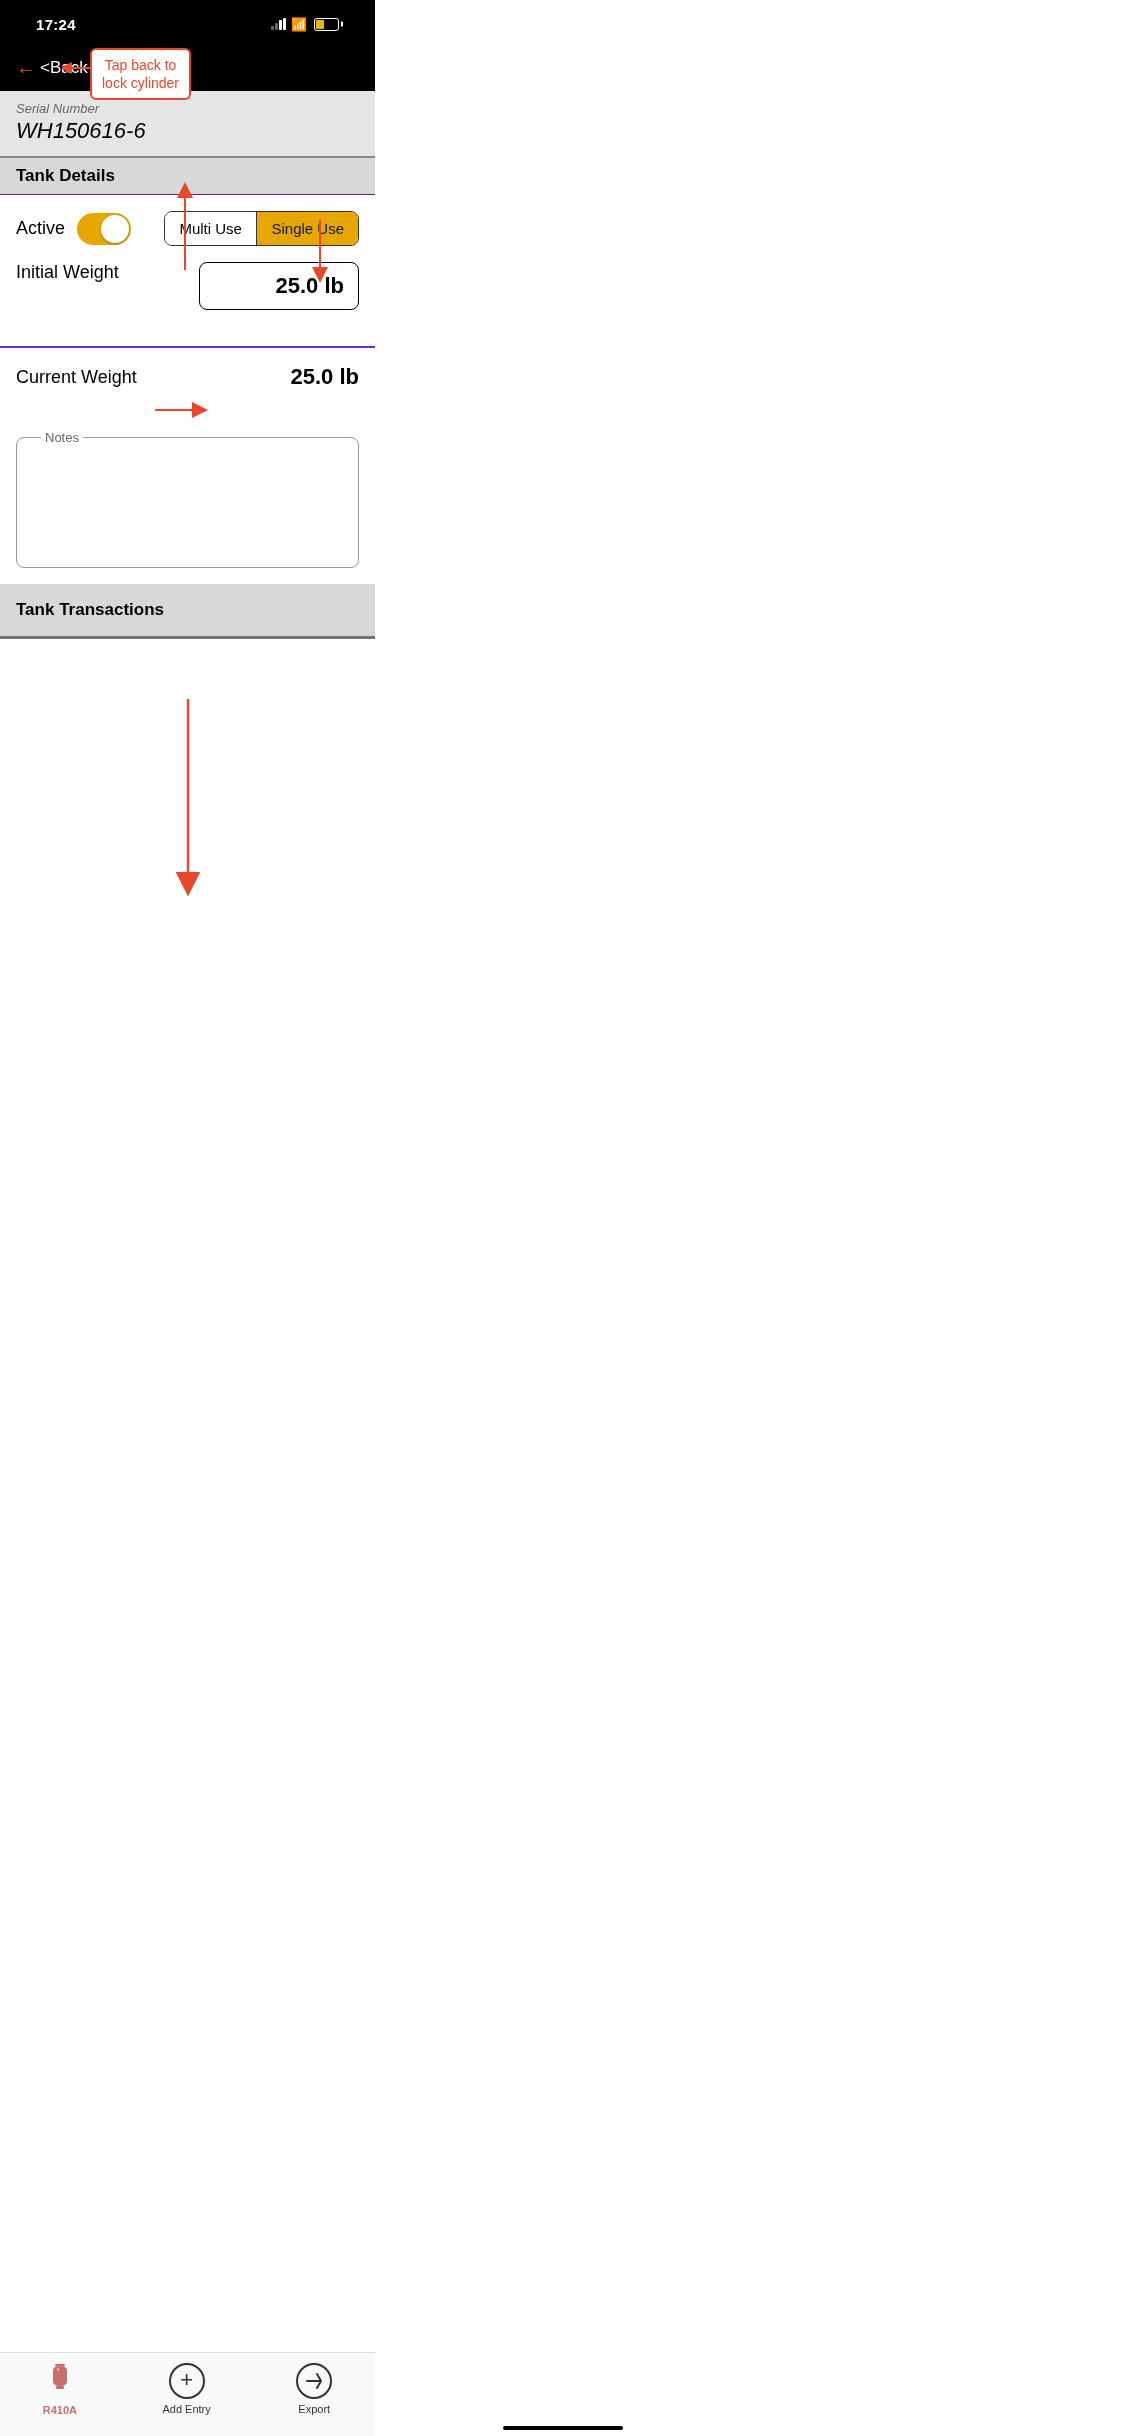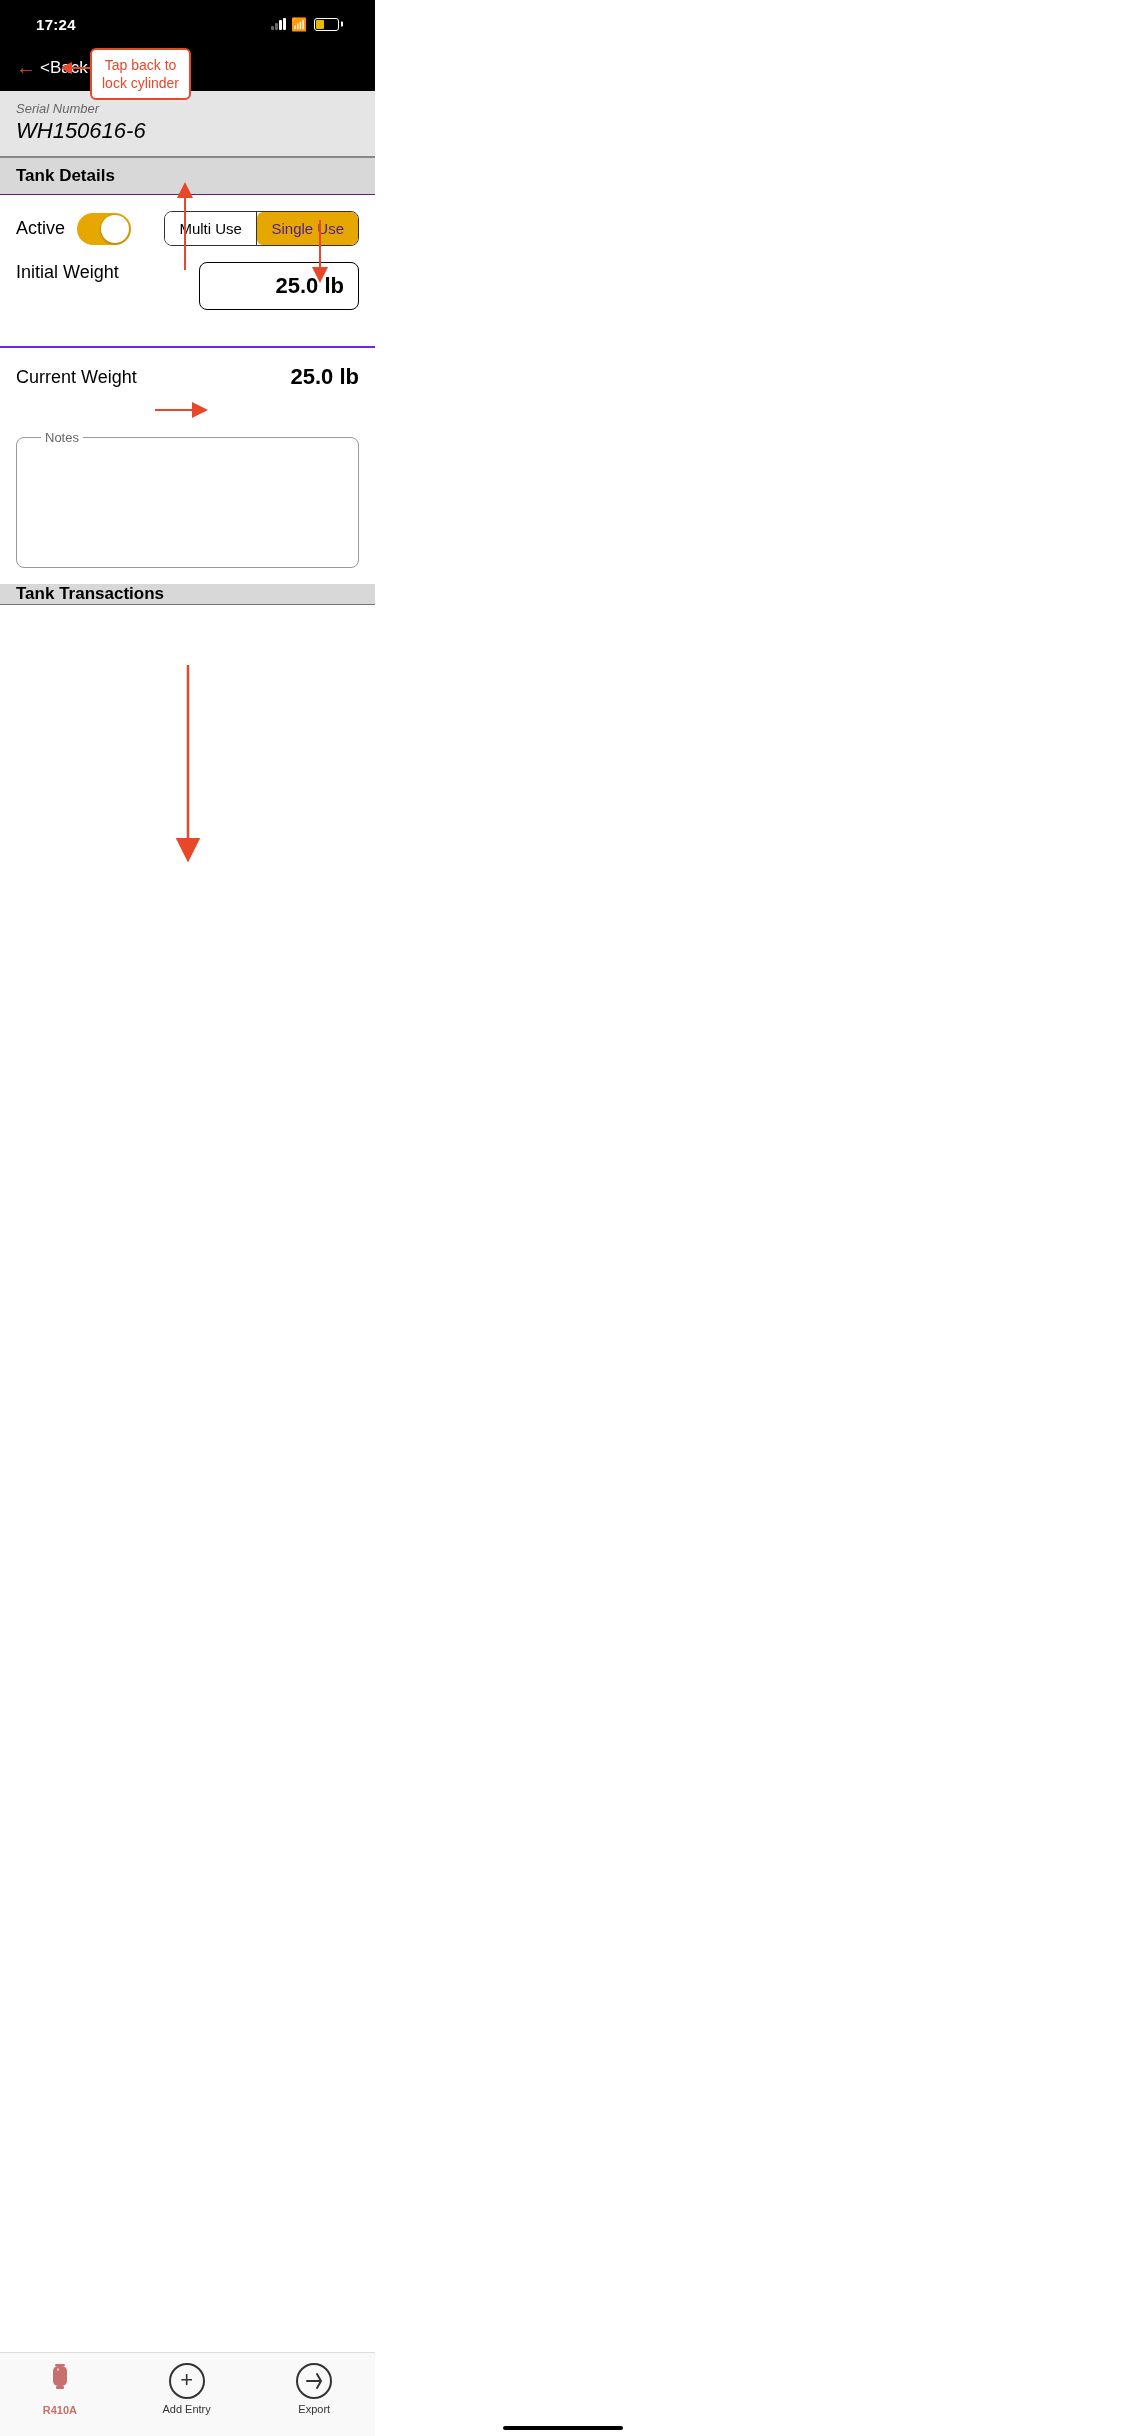--- a/index.html
+++ b/index.html
@@ -194,23 +194,22 @@
       padding: 8px 14px;
       font-size: 15px;
       cursor: pointer;
       background: #fff;
       color: #000;
       border: none;
       outline: none;
     }
     .use-type-btn.active {
       background: #e6a800;
-      color: #4c1d95;
+      color: #0f172a;
       font-weight: 500;
-      border-radius: 6px;
     }
     .use-type-divider {
       width: 1.5px;
       background: #333;
       align-self: stretch;
     }
 
     
     .weight-row {
       display: flex;
@@ -266,25 +265,25 @@
     .notes-legend {
       font-size: 13px;
       color: #666;
       padding: 0 4px;
       margin-left: 4px;
     }
 
     
     .transactions-header {
       background: #d8d8d8;
-      padding: 0 16px;
+      padding: 16px 16px;
       font-size: 17px;
       font-weight: 700;
       color: #000;
-      border-bottom: 1px solid #737373;
+      border-bottom: 3px solid #737373;
     }
 
     .transactions-body {
       background: #fff;
       min-height: 300px;
       position: relative;
     }
 
     
     .down-arrow-container {

